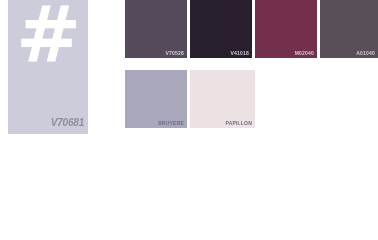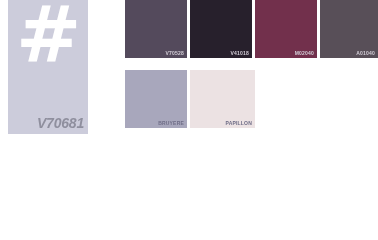--- a/index.html
+++ b/index.html
@@ -43,21 +43,21 @@
     font-weight: 700;
     color: #ffffff;
     font-family: "DejaVu Sans", sans-serif;
     letter-spacing: -2px;
     user-select: none;
   }
   #hero-code {
     position: absolute;
     right: 4px;
     bottom: 6px;
-    font-size: 14px;
+    font-size: 10px;
     line-height: 10px;
     font-weight: 700;
     font-style: italic;
     color: #8f8f9e;
     letter-spacing: -0.2px;
     white-space: nowrap;
     margin-top: 28px;
   }
 
   

